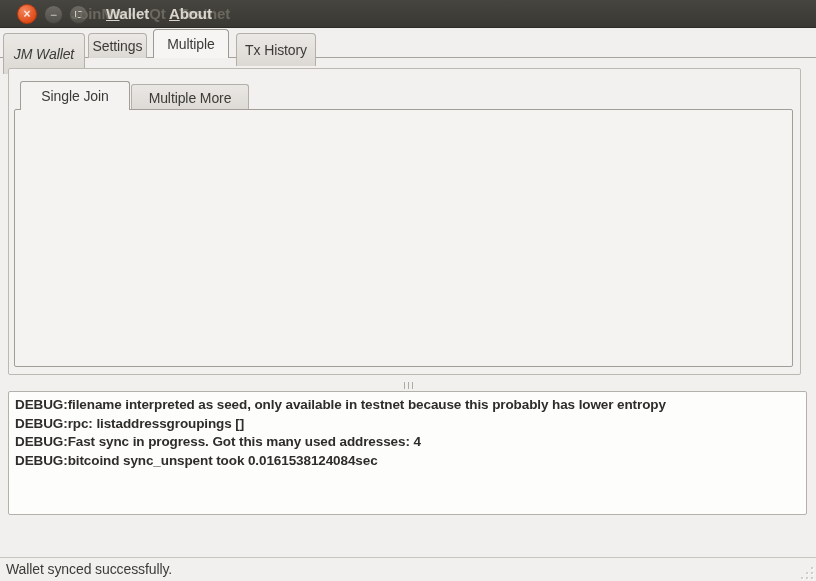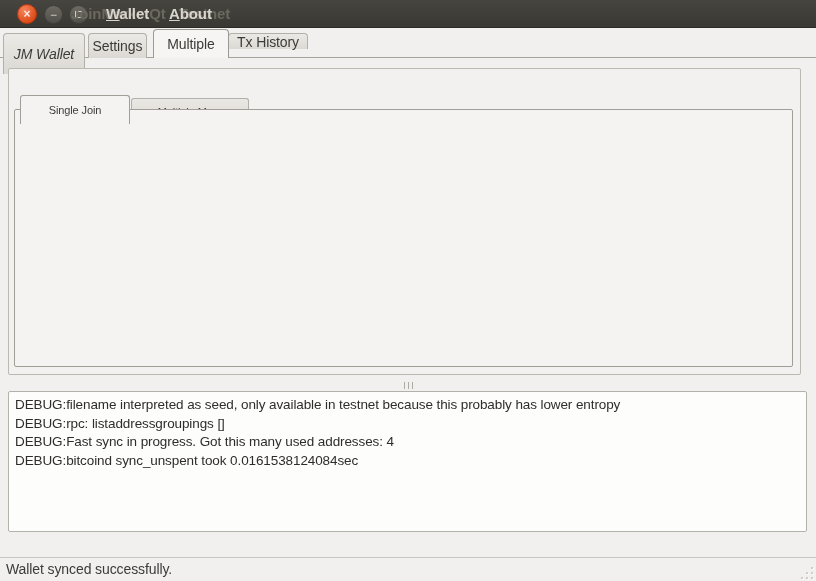--- a/index.html
+++ b/index.html
@@ -47,35 +47,35 @@
   .tabline { position:absolute; top:57px; left:0; width:816px; height:1px; background:#a6a29c; }
   .tab {
     position:absolute; border:1px solid #b3afa9; border-bottom:none;
     border-radius:4px 4px 0 0;
     background:linear-gradient(#ebe9e5,#dcd9d4);
     font-size:14px; text-align:center; color:#3c3b37;
     display:flex; align-items:center; justify-content:center;
   }
   .tab.t0 { left:3px;  top:33px; width:82px;  height:41px;font-style:italic; }
   .tab.t1 { left:88px; top:33px; width:59px;  height:25px; }
-  .tab.t3 { left:228px;top:33px; width:80px;  height:16px; }
+  .tab.t3 { left:236px;top:33px; width:80px;  height:33px; }
   .tab.active {
     left:153px; top:29px; width:76px; height:29px;
     background:#f6f5f3; border-color:#9c9892; z-index:2;
   }
   
   .outer-frame {
     position:absolute; left:8px; top:68px; width:793px; height:307px;
     border:1px solid #bcb8b2; border-radius:2px; background:#f2f1ef;
   }
   
   .subtab {
     position:absolute; border:1px solid #b3afa9; border-bottom:none;
-    border-radius:3px 3px 0 0; font-size:11px;
-    display:flex; align-items:center; justify-content:center;margin-top:14px;
+    border-radius:3px 3px 0 0; font-size:14px;
+    display:flex; align-items:center; justify-content:center;
   }
   .subtab.active {
     left:20px; top:81px; width:110px; height:29px;
     background:#f4f3f1; border-color:#a19d97; z-index:2;
   }
   .subtab.inactive {
     left:131px; top:84px; width:118px; height:26px;
     background:linear-gradient(#eae8e4,#dddad5);
   }
   .subpane {
@@ -119,23 +119,23 @@
   .btn.abort {
     left:450px; background:#f2f0ee;
     border:1px solid #d0cdc7; color:#b6b3ad;
   }
   
   .splitter { position:absolute; left:0; top:380px; width:816px; height:11px;
     display:flex; align-items:center; justify-content:center; gap:3px; }
   .splitter i { display:block; width:1px; height:7px; background:#aeaaa4; }
   
   .logframe {
-    position:absolute; left:8px; top:391px; width:799px; height:141px;
+    position:absolute; left:8px; top:391px; width:799px; height:124px;
     background:#fdfdfc; border:1px solid #b4b0aa; border-radius:2px;
-    padding:4px 6px; overflow:hidden;
+    padding:4px 6px; overflow:hidden;font-weight:bold;
   }
   .logline { font-size:13.5px; line-height:18.5px; color:#2e2d29; white-space:nowrap; }
   
   .statusbar {
     position:absolute; left:0; top:557px; width:816px; height:24px;
     background:#f1f0ee; border-top:1px solid #c9c6c0;
     font-size:14px; line-height:23px; padding-left:6px; color:#3c3b37;
   }
   .sizegrip {
     position:absolute; right:3px; top:8px; width:13px; height:13px;

